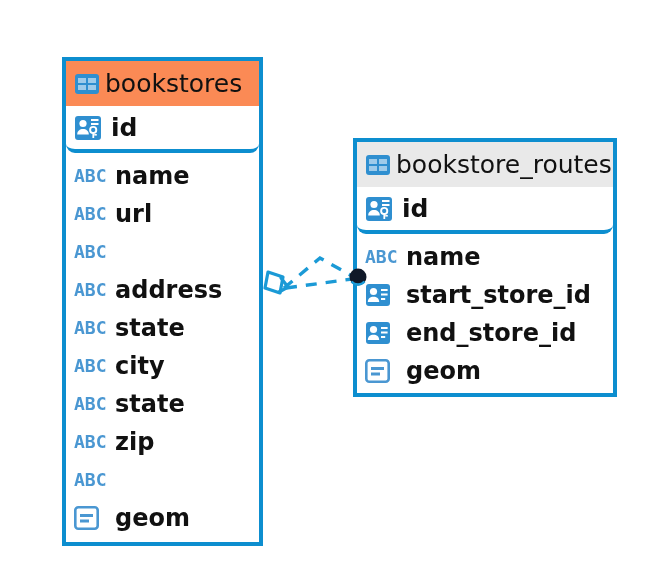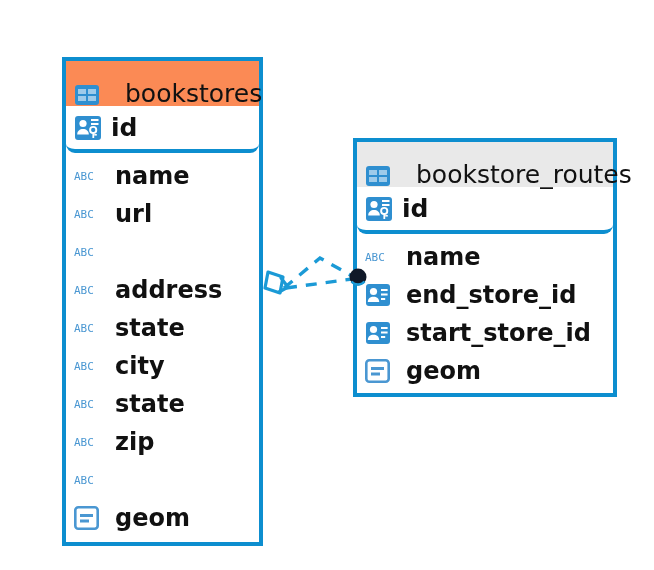--- a/index.html
+++ b/index.html
@@ -21,25 +21,25 @@
 
   
   .entity {
     position: absolute;
     box-sizing: border-box;
     border: 4px solid #0d8ecf;
     background: #ffffff;
   }
   .entity-header {
     display: flex;
-    align-items: flex-end;
+    align-items: center;
     box-sizing: border-box;
     height: 45px;
     padding: 0 8px;
-    gap: 25px;
+    gap: 5px;
   }
   .entity-header.accent { background: #fb8a55; }
   .entity-header.neutral { background: #e9e9e9; }
   .entity-title {
     font-size: 25px;
     color: #111111;
     line-height: 1;
     white-space: nowrap;
   }
 
@@ -81,22 +81,22 @@
 
   
   .icon {
     flex: 0 0 auto;
     display: block;
     line-height: 0;
   }
   .icon-abc {
     flex: 0 0 auto;
     font-family: "DejaVu Sans Mono", monospace;
-    font-size: 11px;
-    font-weight: normal;
+    font-size: 18px;
+    font-weight: bold;
     letter-spacing: 0px;
     color: #4a97d2;
     line-height: 1;
     width: 32px;
   }
 
   
   #connector {
     position: absolute;
     left: 0;
@@ -243,35 +243,35 @@
         <span class="icon" style="width:32px; display:flex; justify-content:flex-start;">
           <svg width="26" height="24" viewBox="0 0 26 24">
             <rect x="1" y="1" width="24" height="22" rx="3" fill="#2f8fd0"></rect>
             <circle cx="8.5" cy="8.5" r="3.6" fill="#ffffff"></circle>
             <path d="M2.8 19c0-3.3 2.5-5.2 5.7-5.2s5.7 1.9 5.7 5.2z" fill="#ffffff"></path>
             <rect x="16" y="6" width="6.6" height="2" fill="#ffffff"></rect>
             <rect x="16" y="10.5" width="6.6" height="2" fill="#ffffff"></rect>
             <rect x="16" y="15" width="4.2" height="2" fill="#ffffff"></rect>
           </svg>
         </span>
-        <span class="field-label">end_store_id</span>
+        <span class="field-label">start_store_id</span>
       </div>
 
       <div class="field-row">
         <span class="icon" style="width:32px; display:flex; justify-content:flex-start;">
           <svg width="26" height="24" viewBox="0 0 26 24">
             <rect x="1" y="1" width="24" height="22" rx="3" fill="#2f8fd0"></rect>
             <circle cx="8.5" cy="8.5" r="3.6" fill="#ffffff"></circle>
             <path d="M2.8 19c0-3.3 2.5-5.2 5.7-5.2s5.7 1.9 5.7 5.2z" fill="#ffffff"></path>
             <rect x="16" y="6" width="6.6" height="2" fill="#ffffff"></rect>
             <rect x="16" y="10.5" width="6.6" height="2" fill="#ffffff"></rect>
             <rect x="16" y="15" width="4.2" height="2" fill="#ffffff"></rect>
           </svg>
         </span>
-        <span class="field-label">start_store_id</span>
+        <span class="field-label">end_store_id</span>
       </div>
 
       <div class="field-row">
         <span class="icon" style="width:32px; display:flex; justify-content:flex-start;">
           <svg width="25" height="24" viewBox="0 0 25 24">
             <rect x="1.3" y="1.3" width="22.4" height="21.4" rx="3" fill="#ffffff" stroke="#4a97d2" stroke-width="2.6"></rect>
             <rect x="6" y="8" width="13" height="3" fill="#4a97d2"></rect>
             <rect x="6" y="13.5" width="9" height="3" fill="#4a97d2"></rect>
           </svg>
         </span>

